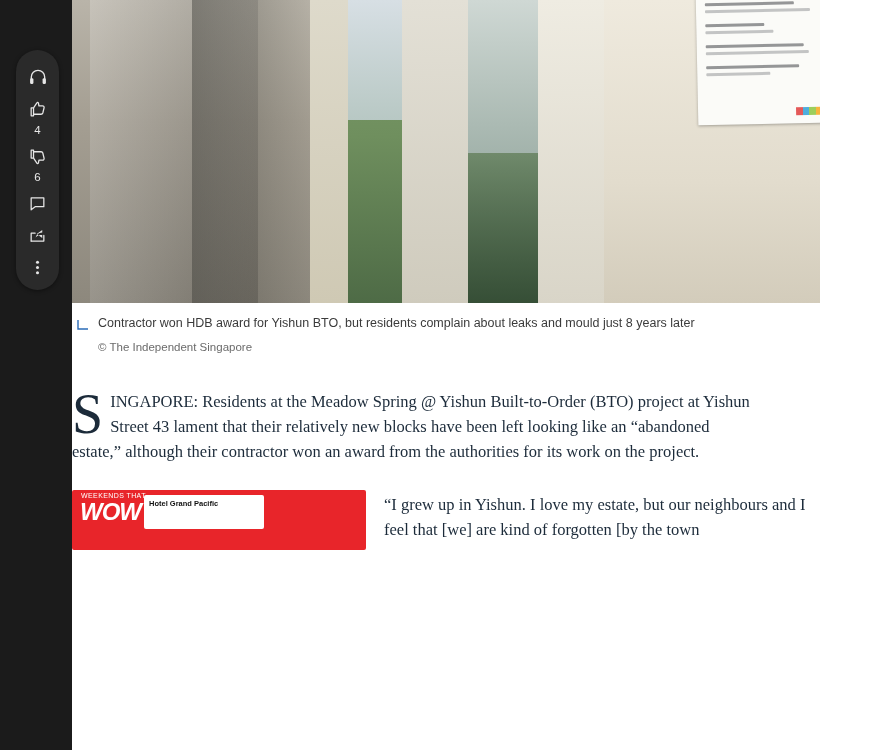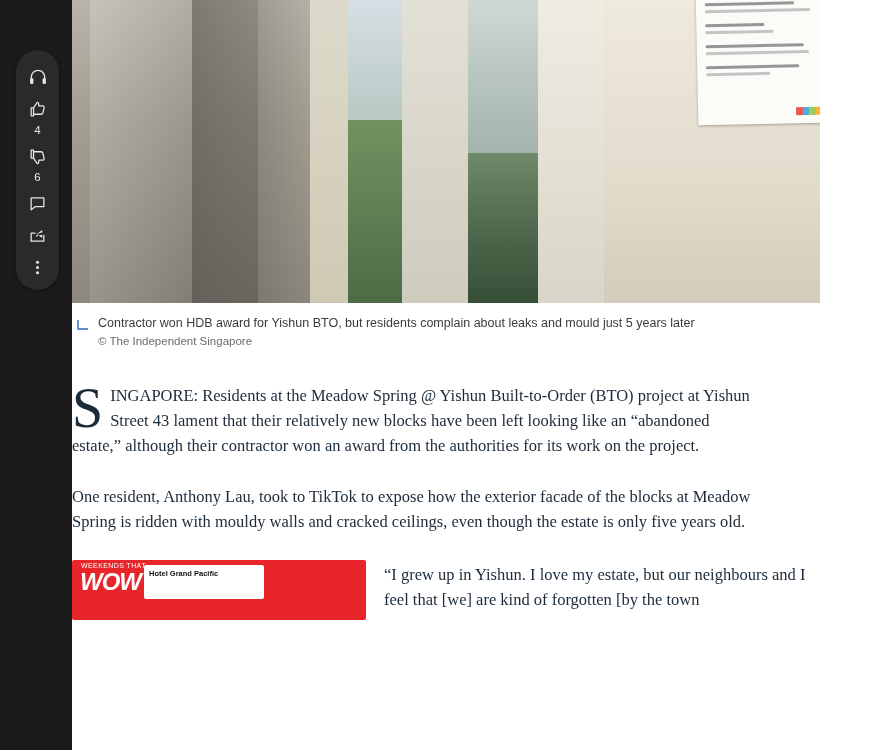--- a/index.html
+++ b/index.html
@@ -170,21 +170,21 @@
   }
   .caption-text {
     font-size: 12.5px;
     line-height: 17px;
     color: #3b3b3b;
   }
   .caption-credit {
     font-size: 11.5px;
     line-height: 16px;
     color: #6b6b6b;
-    margin-top: 1px;
+    margin-top: 7px;
   }
 
   
   .article {
     padding: 34px 58px 0 0;
     width: 748px;
   }
   .article p {
     margin: 0 0 26px 0;
     font-size: 16.5px;
@@ -354,31 +354,30 @@
       </div>
     </div>
 
     <div class="caption-wrap">
       <span class="caption-mark">
         <svg width="14" height="14" viewBox="0 0 14 14" fill="none" stroke="#2b6cb8" stroke-width="1.4">
           <path d="M2 2v9h10"></path>
         </svg>
       </span>
       <div>
-        <div class="caption-text">Contractor won HDB award for Yishun BTO, but residents complain about leaks and mould just 5 years later</div>
+        <div class="caption-text">Contractor won HDB award for Yishun BTO, but residents complain about leaks and mould just 8 years later</div>
         <div class="caption-credit">© The Independent Singapore</div>
       </div>
     </div>
 
     <div class="article">
       <p class="lead">
         <span class="dropcap">S</span>
         <span>INGAPORE: Residents at the Meadow Spring @ Yishun Built-to-Order (BTO) project at Yishun Street 43 lament that their relatively new blocks have been left looking like an “abandoned estate,” although their contractor won an award from the authorities for its work on the project.</span>
       </p>
-      <p>One resident, Anthony Lau, took to TikTok to expose how the exterior facade of the blocks at Meadow Spring is ridden with mouldy walls and cracked ceilings, even though the estate is only five years old.</p>
 
       <div class="ad-row">
         <div class="ad">
           <div class="weekends">WEEKENDS THAT</div>
           <div class="wow">WOW</div>
           <div class="card">
             <div class="t1">Hotel Grand Pacific</div>
 
           </div>
 

